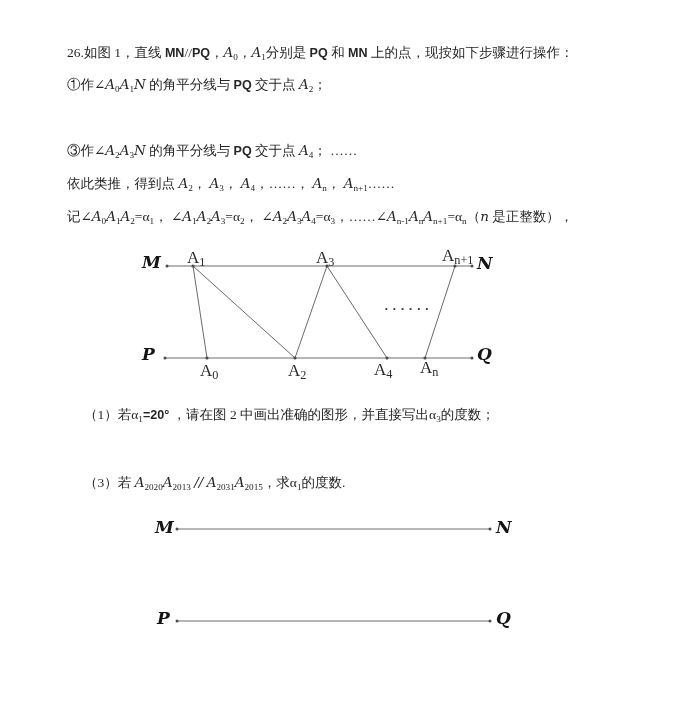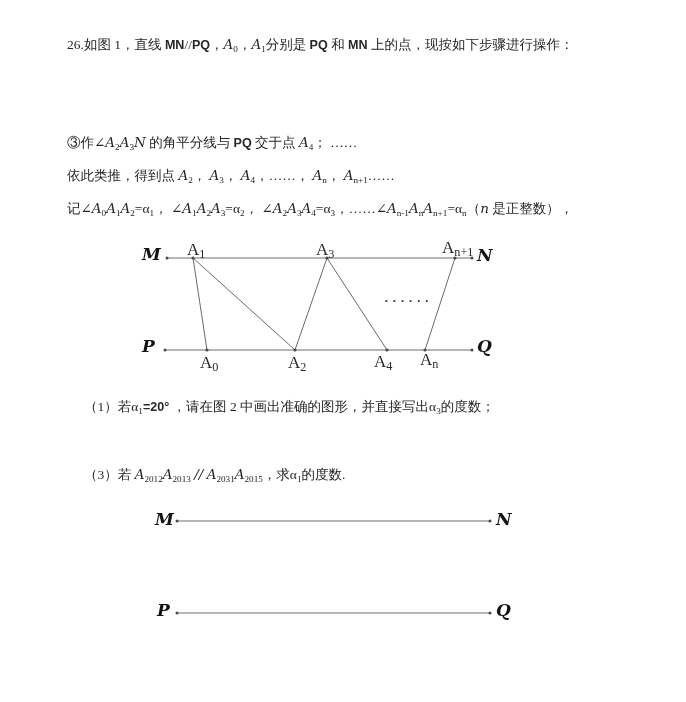--- a/index.html
+++ b/index.html
@@ -1,21 +1,21 @@
 <!DOCTYPE html>
 <html><head>
 <meta charset="utf-8">
 <style>
   html,body{margin:0;padding:0;}
   body{
     width:686px;height:702px;position:relative;overflow:hidden;
     background:#ffffff;color:#2b2b2b;
     font-family:"Liberation Serif","DejaVu Serif",serif;
   }
-  .page{position:absolute;left:0;top:0;width:686px;height:534px;background:#ffffff;}
+  .page{position:absolute;left:0;top:8px;width:686px;height:534px;background:#ffffff;}
   .tline{
     position:absolute;white-space:nowrap;
     font-size:13.5px;line-height:1.25;color:#262626;
   }
   .tline i, i.mi{font-family:"DejaVu Serif",serif;font-style:italic;}
   .tline .ms{font-family:"Liberation Sans",sans-serif;font-weight:600;font-size:0.93em;}
   sub{font-size:0.68em;line-height:0;vertical-align:-0.28em;}
   .fig{position:absolute;}
   .fig svg{position:absolute;left:0;top:0;display:block;}
   .fig-label{position:absolute;white-space:nowrap;}
@@ -29,20 +29,21 @@
     font-family:"DejaVu Sans Mono",monospace;
     font-size:11px;font-weight:bold;letter-spacing:1.5px;line-height:1;color:#3a3a3a;
   }
 </style>
 </head>
 <body>
 
 <div class="page">
 
   <div class="tline" style="left:67px;top:36px">26.如图 1，直线 <span class="ms">MN</span>//<span class="ms">PQ</span>，<i class="mi">A</i><sub>0</sub>，<i class="mi">A</i><sub>1</sub>分别是 <span class="ms">PQ</span> 和 <span class="ms">MN</span> 上的点，现按如下步骤进行操作：</div>
+  <div class="tline" style="left:67px;top:68px">①作∠<i class="mi">A</i><sub>0</sub><i class="mi">A</i><sub>1</sub><i class="mi">N</i> 的角平分线与 <span class="ms">PQ</span> 交于点 <i class="mi">A</i><sub>2</sub>；</div>
   <div class="tline" style="left:67px;top:134px">③作∠<i class="mi">A</i><sub>2</sub><i class="mi">A</i><sub>3</sub><i class="mi">N</i> 的角平分线与 <span class="ms">PQ</span> 交于点 <i class="mi">A</i><sub>4</sub>； ……</div>
   <div class="tline" style="left:67px;top:167px">依此类推，得到点 <i class="mi">A</i><sub>2</sub>， <i class="mi">A</i><sub>3</sub>， <i class="mi">A</i><sub>4</sub>，……， <i class="mi">A</i><sub>n</sub>， <i class="mi">A</i><sub>n+1</sub>……</div>
   <div class="tline" style="left:67px;top:200px">记∠<i class="mi">A</i><sub>0</sub><i class="mi">A</i><sub>1</sub><i class="mi">A</i><sub>2</sub>=α<sub>1</sub>， ∠<i class="mi">A</i><sub>1</sub><i class="mi">A</i><sub>2</sub><i class="mi">A</i><sub>3</sub>=α<sub>2</sub>， ∠<i class="mi">A</i><sub>2</sub><i class="mi">A</i><sub>3</sub><i class="mi">A</i><sub>4</sub>=α<sub>3</sub>，……∠<i class="mi">A</i><sub>n-1</sub><i class="mi">A</i><sub>n</sub><i class="mi">A</i><sub>n+1</sub>=α<sub>n</sub>（<i class="mi">n</i> 是正整数），</div>
 
   <div class="fig" style="left:135px;top:238px;width:370px;height:132px">
     <svg width="370" height="132" viewBox="0 0 370 132">
       <g stroke="#6f6f6f" stroke-width="1.2" fill="none">
         <line x1="32" y1="20" x2="337" y2="20"></line>
         <line x1="30" y1="112" x2="337" y2="112"></line>
       </g>
@@ -75,21 +76,21 @@
     <span class="fig-label pt-label" style="left:181px;top:3px">A<sub>3</sub></span>
     <span class="fig-label pt-label" style="left:307px;top:1px">A<sub>n+1</sub></span>
     <span class="fig-label pt-label" style="left:65px;top:116px">A<sub>0</sub></span>
     <span class="fig-label pt-label" style="left:153px;top:116px">A<sub>2</sub></span>
     <span class="fig-label pt-label" style="left:239px;top:115px">A<sub>4</sub></span>
     <span class="fig-label pt-label" style="left:285px;top:113px">A<sub>n</sub></span>
     <span class="fig-label ellipsis-label" style="left:248px;top:55px">......</span>
   </div>
 
   <div class="tline" style="left:84px;top:399px">（1）若α<sub>1</sub><span class="ms">=20°</span> ，请在图 2 中画出准确的图形，并直接写出α<sub>3</sub>的度数；</div>
-  <div class="tline" style="left:84px;top:466px">（3）若 <i class="mi">A</i><sub>2012</sub><i class="mi">A</i><sub>2013</sub> <i class="mi">//</i> <i class="mi">A</i><sub>2031</sub><i class="mi">A</i><sub>2015</sub>，求α<sub>1</sub>的度数.</div>
+  <div class="tline" style="left:84px;top:466px">（3）若 <i class="mi">A</i><sub>2020</sub><i class="mi">A</i><sub>2013</sub> <i class="mi">//</i> <i class="mi">A</i><sub>2031</sub><i class="mi">A</i><sub>2015</sub>，求α<sub>1</sub>的度数.</div>
 
   <div class="fig" style="left:135px;top:505px;width:385px;height:125px">
     <svg width="385" height="125" viewBox="0 0 385 125">
       <g stroke="#6f6f6f" stroke-width="1.2" fill="none">
         <line x1="42" y1="16" x2="355" y2="16"></line>
         <line x1="42" y1="108" x2="355" y2="108"></line>
       </g>
       <g fill="#4a4a4a" stroke="none">
         <circle cx="42" cy="16" r="1.5"></circle>
         <circle cx="355" cy="16" r="1.5"></circle>

